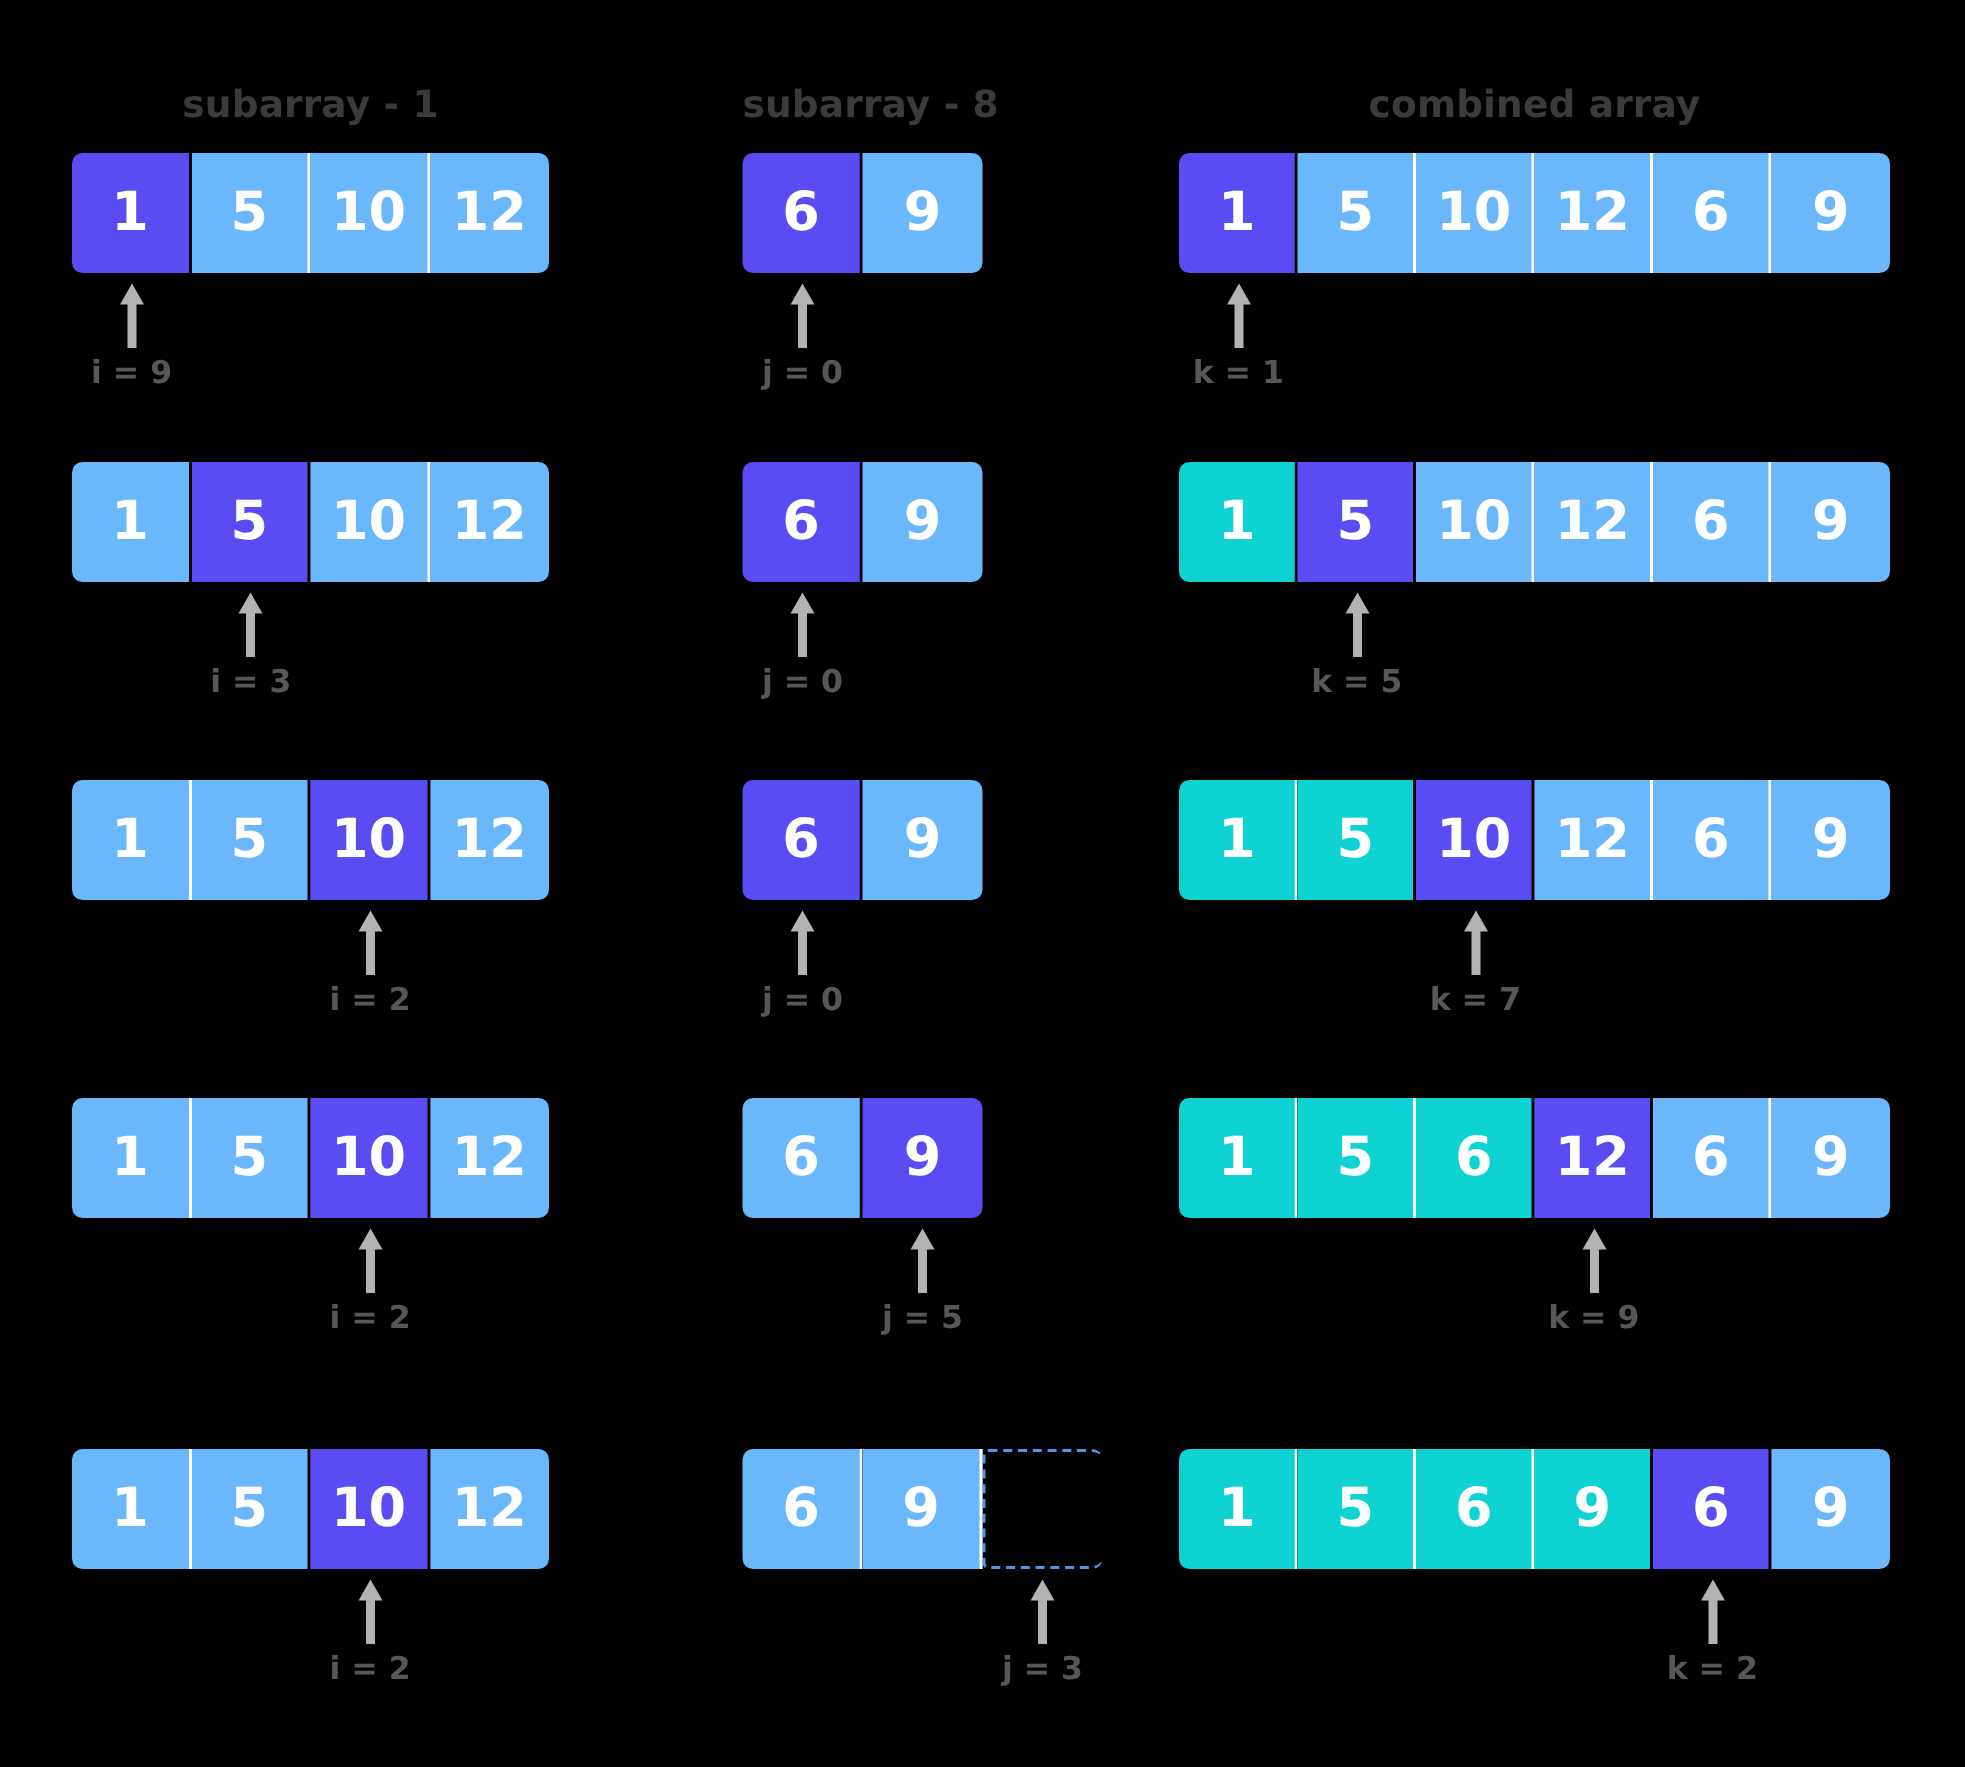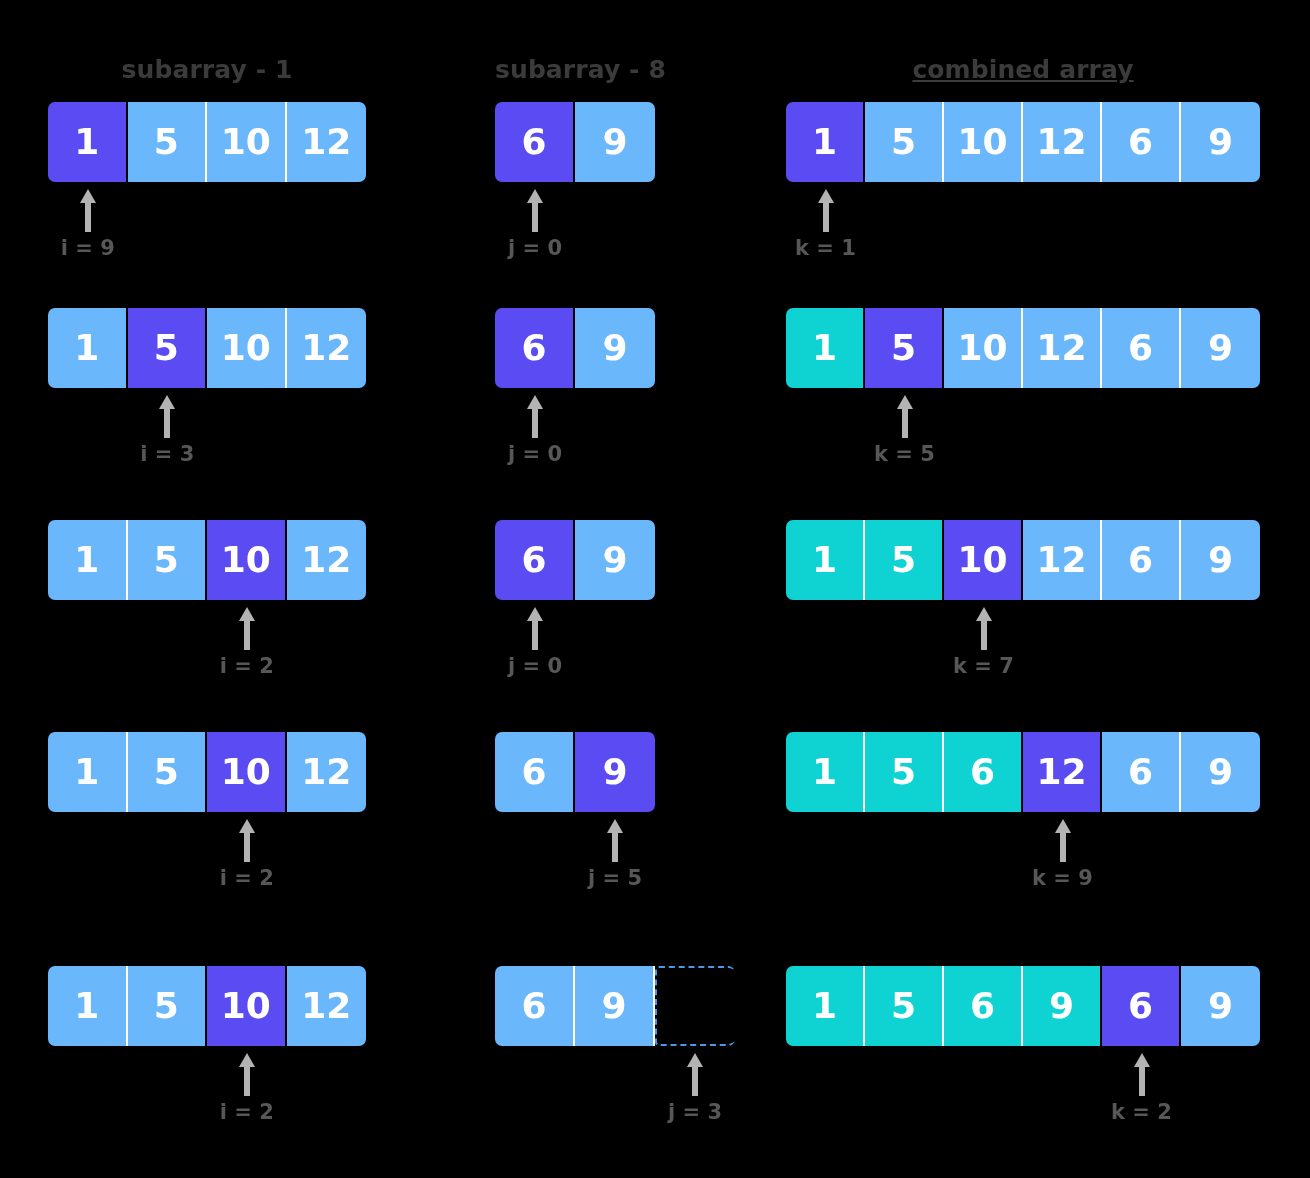--- a/index.html
+++ b/index.html
@@ -96,21 +96,21 @@
     font-weight: bold;
     white-space: nowrap;
   }
 </style>
 </head>
 <body>
 
 <div class="stage">
     <div class="col-header" style="left: 48px; width: 318px; top: 55px;">subarray - 1</div>
     <div class="col-header" style="left: 495px; width: 160px; top: 55px;">subarray - 8</div>
-    <div class="col-header" style="left: 786px; width: 474px; top: 55px; text-decoration: underline;">combined array</div>
+    <div class="col-header" style="left: 786px; width: 474px; top: 55px;">combined array</div>
     <div class="array" style="left: 48px; top: 102px;">
       <div class="cell highlight" style="width: 79.5px;">1</div>
       <div class="cell base sep-white" style="width: 79.5px;">5</div>
       <div class="cell base sep-white" style="width: 79.5px;">10</div>
       <div class="cell base" style="width: 79.5px;">12</div>
     </div>
     <div class="pointer" style="left: 87.75px; top: 188px;">
       <svg viewBox="0 0 18 44" width="18" height="44" class="arrow">
         <rect x="6" y="13" width="6" height="31" fill="#b3b3b3"></rect>
         <path d="M9 1 L17 15 L1 15 Z" fill="#b3b3b3"></path>

